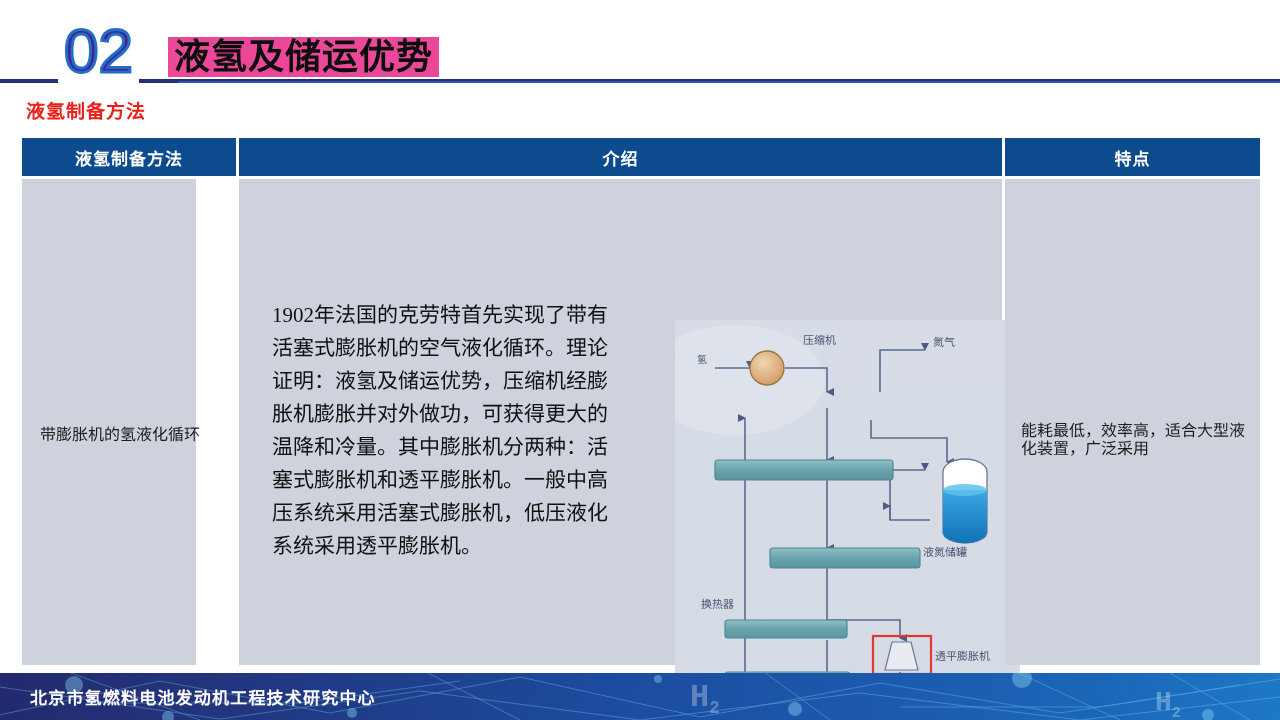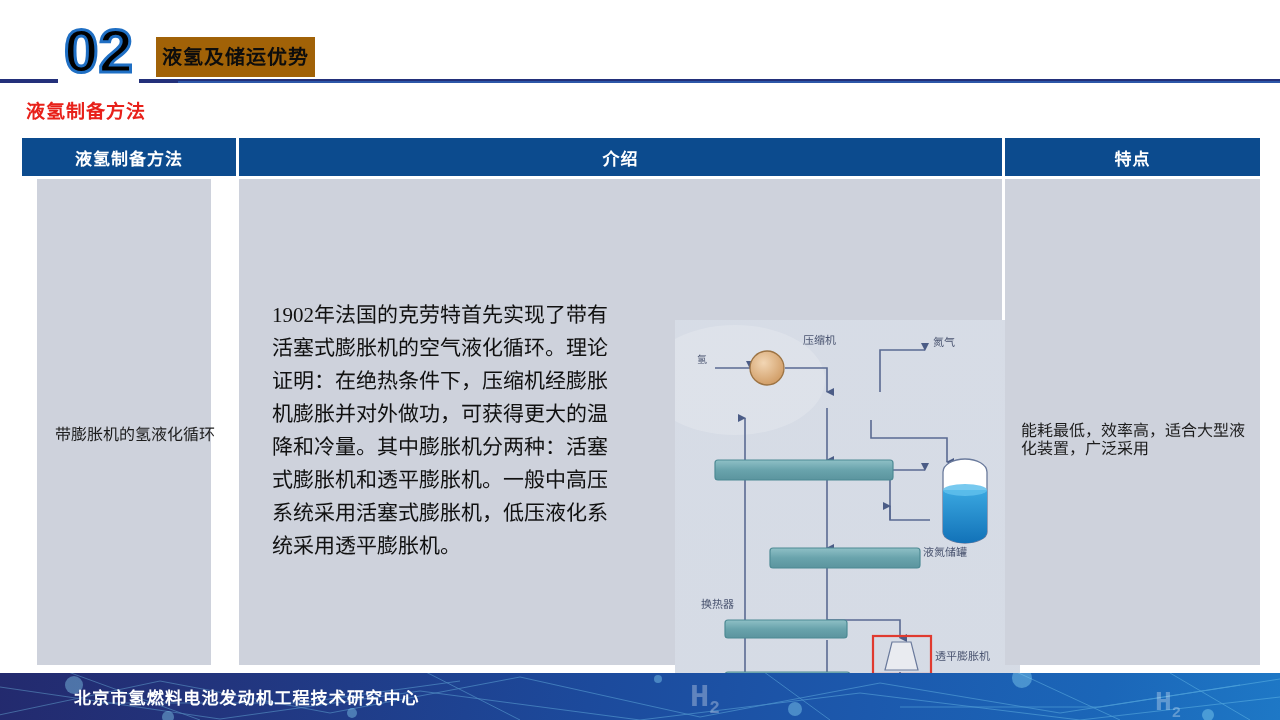--- a/index.html
+++ b/index.html
@@ -35,37 +35,37 @@
     position: absolute;
     left: 178px; top: 81px;
     width: 1102px; height: 2px;
     background: #2d57a8;
   }
   .section-num {
     position: absolute;
     left: 58px; top: 15px;
     font-size: 62px;
     line-height: 72px;
-    font-weight: 700;
-    color: #000000;
+    font-weight: 400;
+    color: #4c1d95;
     -webkit-text-stroke: 3px #1f6fc4;
     background: #ffffff;
     padding: 0 6px;
     z-index: 3;
     font-family: "Liberation Sans", sans-serif;
   }
   .section-title {
     position: absolute;
-    left: 156px; top: 37px;
-    font-size: 20px;
+    left: 168px; top: 37px;
+    font-size: 36px;
     line-height: 40px;
     font-weight: bold;
     color: #0d0d0d;
     letter-spacing: 1px;
-    background: #a16207;
+    background: #ec4899;
     padding: 0 6px;
     z-index: 3;
   }
   .sub-title {
     position: absolute;
     left: 26px; top: 99px;
     font-size: 19px;
     line-height: 26px;
     font-weight: bold;
     color: #e8211a;
@@ -102,21 +102,21 @@
   .tbody {
     position: absolute;
     left: 0; top: 41px;
     width: 1238px; height: 486px;
   }
   .td {
     position: absolute;
     top: 0; height: 486px;
     background: #ced2dc;
   }
-  .td-1 { left: 15px;    width: 174px; }
+  .td-1 { left: 0;    width: 174px; }
   .td-2 { left: 217px; width: 763px; }
   .td-3 { left: 983px; width: 255px; }
 
   .cell-left-text {
     position: absolute;
     left: 18px; top: 243px;
     width: 186px;
     font-size: 16px;
     line-height: 25px;
     color: #1c1c1c;
@@ -158,21 +158,20 @@
     overflow: hidden;
   }
   .footer-text {
     position: absolute;
     left: 30px; top: 11px;
     font-size: 17px;
     font-weight: bold;
     color: #ffffff;
     letter-spacing: 1.2px;
     z-index: 4;
-    margin-left: 44px;
   }
   .footer-net { position:absolute; left:0; top:0; }
   .h2mark {
     position: absolute;
     color: rgba(255,255,255,0.30);
     font-weight: bold;
     font-family: Liberation Mono, monospace;
     z-index: 2;
   }
   .h2mark sub { font-size: 0.55em; }
@@ -200,21 +199,21 @@
       <div class="th th-3">特点</div>
     </div>
 
     <div class="tbody">
 
       <div class="td td-1">
         <div class="cell-left-text">带膨胀机的氢液化循环</div>
       </div>
 
       <div class="td td-2">
-        <div class="cell-desc-text">1902年法国的克劳特首先实现了带有活塞式膨胀机的空气液化循环。理论证明：在绝热条件下，压缩机经膨胀机膨胀并对外做功，可获得更大的温降和冷量。其中膨胀机分两种：活塞式膨胀机和透平膨胀机。一般中高压系统采用活塞式膨胀机，低压液化系统采用透平膨胀机。</div>
+        <div class="cell-desc-text">1902年法国的克劳特首先实现了带有活塞式膨胀机的空气液化循环。理论证明：液氢及储运优势，压缩机经膨胀机膨胀并对外做功，可获得更大的温降和冷量。其中膨胀机分两种：活塞式膨胀机和透平膨胀机。一般中高压系统采用活塞式膨胀机，低压液化系统采用透平膨胀机。</div>
 
         <div class="diagram">
           <svg width="345" height="480" viewBox="0 0 345 480" xmlns="http://www.w3.org/2000/svg">
             <defs>
               <linearGradient id="exg" x1="0" y1="0" x2="0" y2="1">
                 <stop offset="0%" stop-color="#8fc0c6"></stop>
                 <stop offset="50%" stop-color="#69a3ac"></stop>
                 <stop offset="100%" stop-color="#5b949e"></stop>
               </linearGradient>
               <linearGradient id="liq" x1="0" y1="0" x2="0" y2="1">

